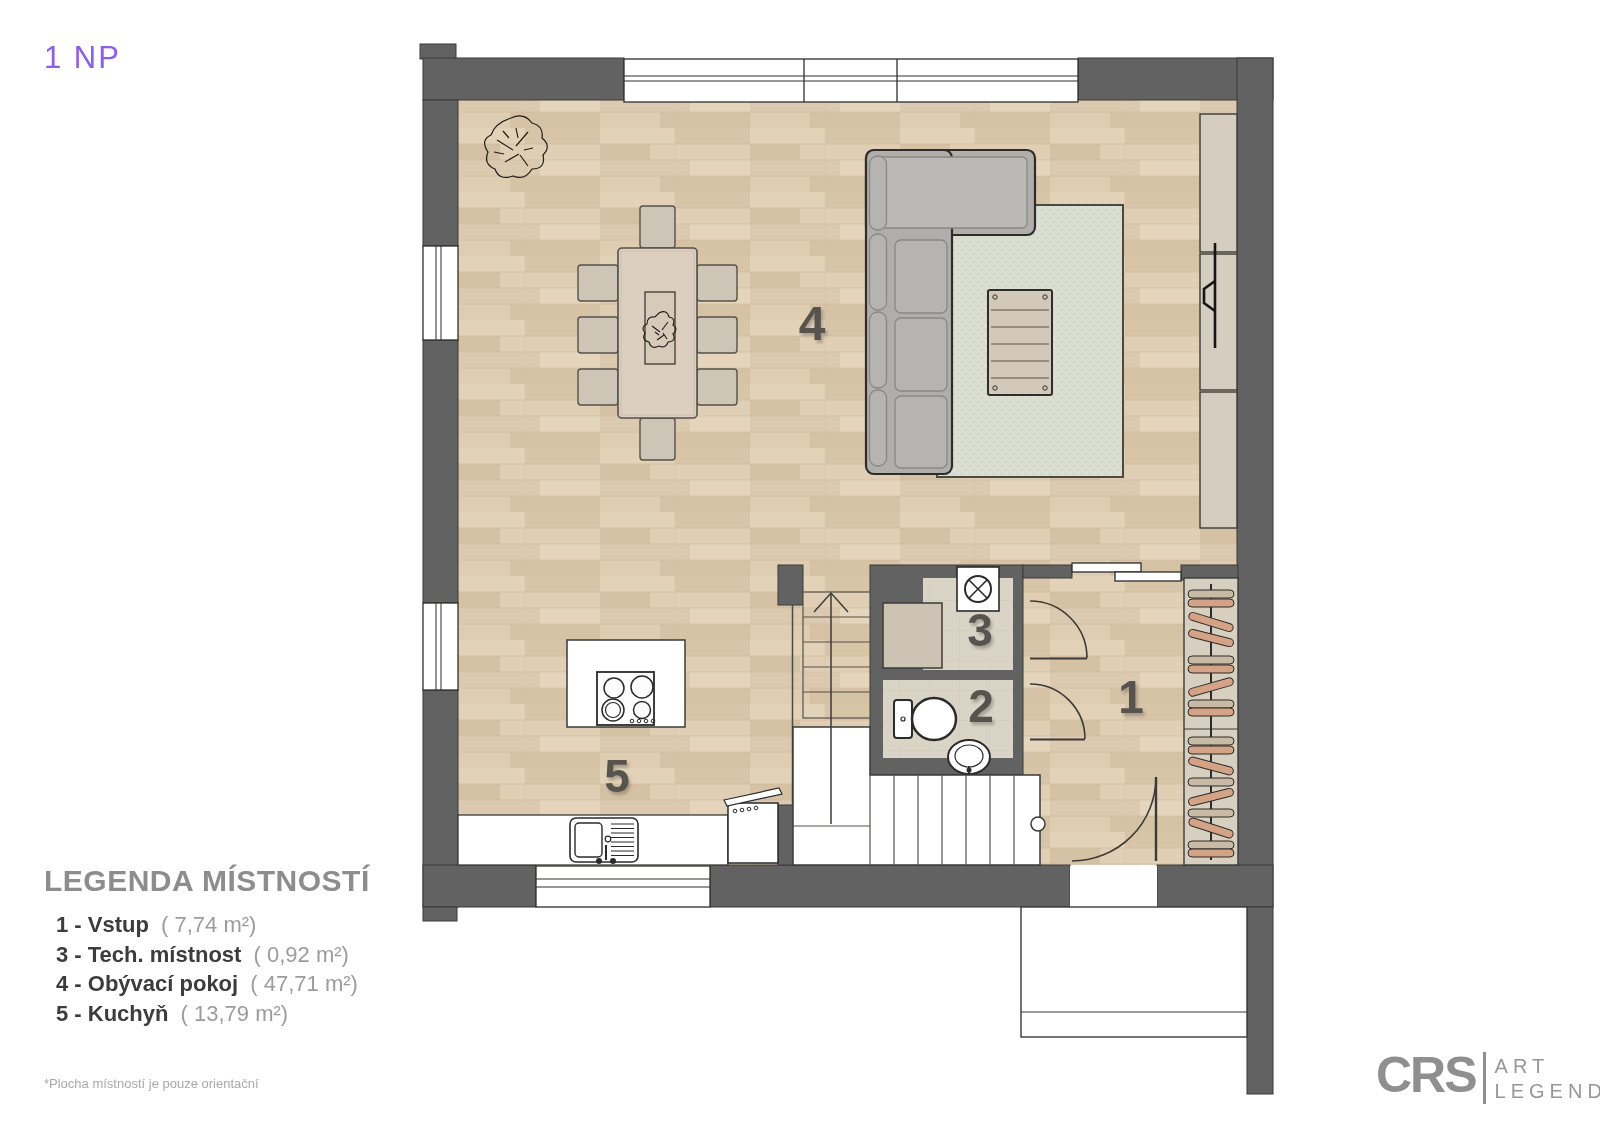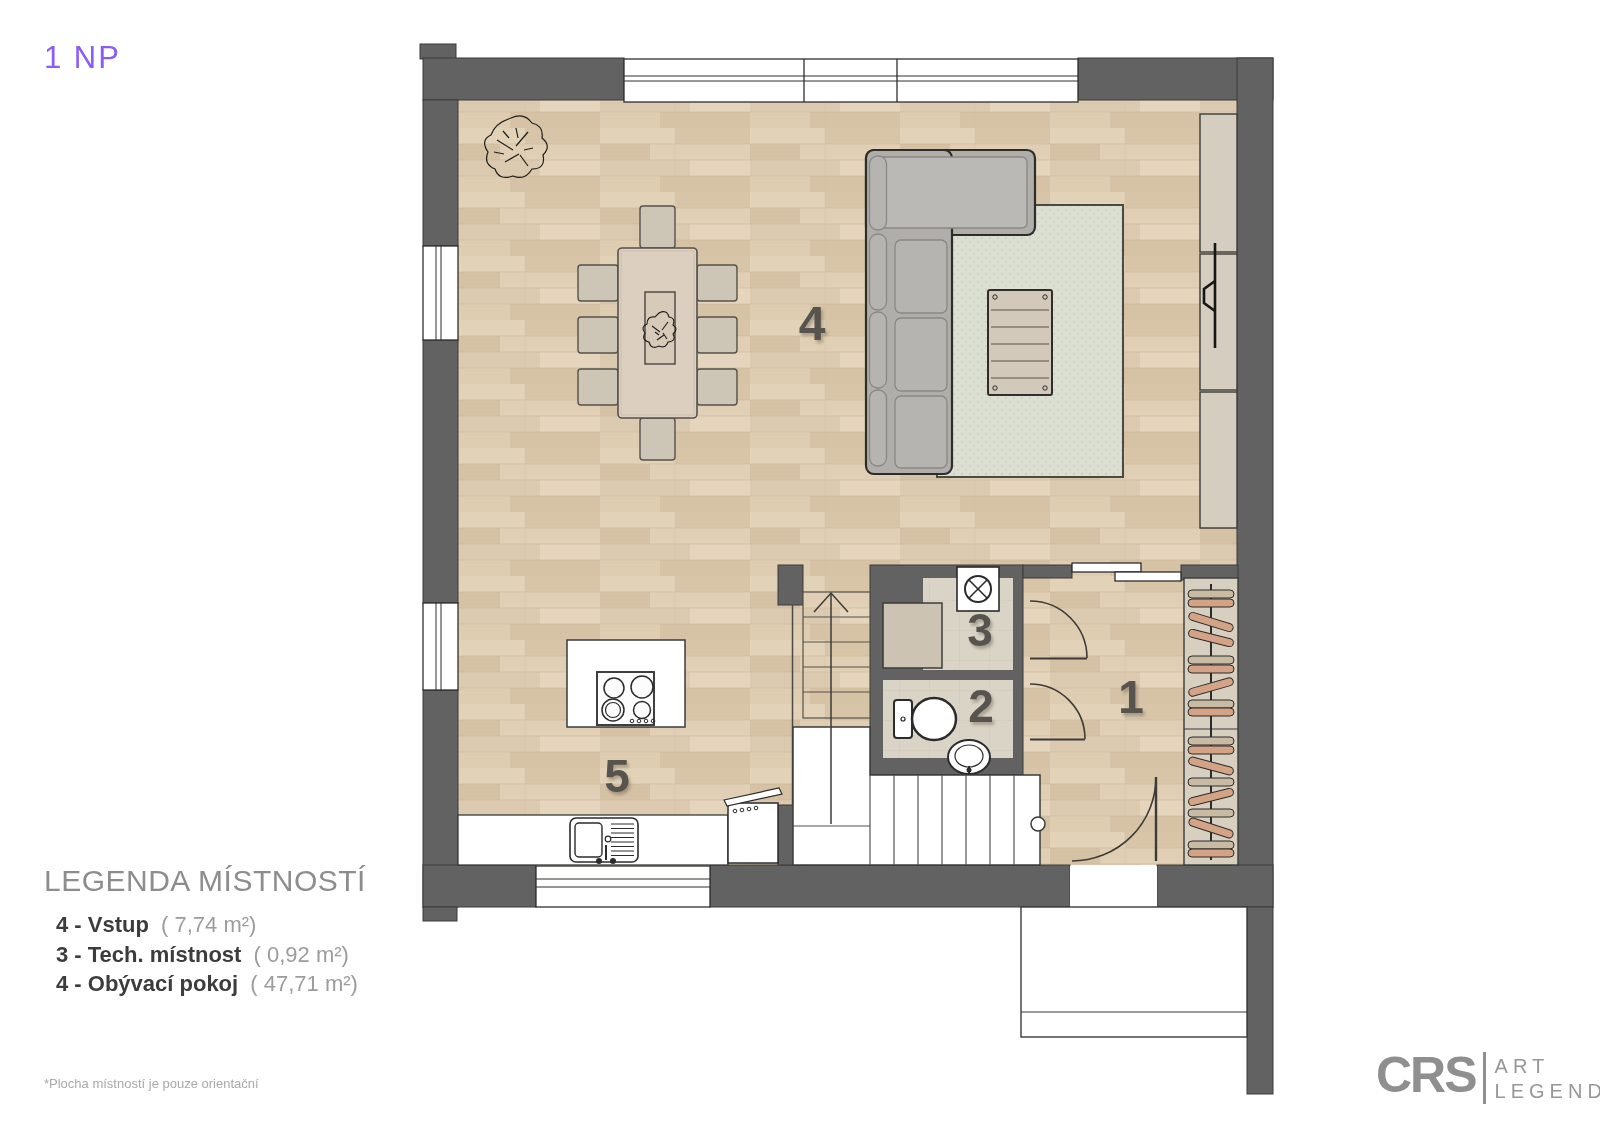--- a/index.html
+++ b/index.html
@@ -3,21 +3,21 @@
 <meta charset="utf-8">
 <style>
   html,body{margin:0;padding:0;background:#fff;}
   body{width:1600px;height:1130px;position:relative;overflow:hidden;
        font-family:"Liberation Sans","DejaVu Sans",sans-serif;}
   #stage{position:absolute;left:0;top:0;width:1600px;height:1130px;}
   .page-title{position:absolute;left:44px;top:40px;font-size:31px;color:#8b5cf6;
               letter-spacing:2px;font-weight:400;}
   
   .legend{position:absolute;left:44px;top:864px;}
-  .legend-title{font-size:30px;color:#8d8d8d;letter-spacing:.5px;font-weight:400;margin-bottom:12px;}
+  .legend-title{font-size:30px;color:#8d8d8d;letter-spacing:.5px;font-weight:700;margin-bottom:12px;}
   .legend-item{font-size:22px;line-height:29.5px;margin-left:12px;white-space:nowrap;}
   .legend-item .lbl{font-weight:bold;color:#3c3c3c;}
   .legend-item .area{color:#9c9c9c;font-weight:400;margin-left:6px;text-align:right;}
   .footnote{position:absolute;left:44px;top:1076px;font-size:13px;color:#a9a9a9;}
   
   .logo{position:absolute;left:1376px;top:1046px;display:flex;align-items:flex-end;}
   .logo .brand{font-size:50px;font-weight:800;color:#8f8f8f;letter-spacing:-2px;}
   .logo .bar{width:3px;height:52px;background:#8f8f8f;margin:0 9px 0 7px;}
   .logo .col{display:flex;flex-direction:column;justify-content:center;}
   .logo .col span{font-size:20px;letter-spacing:5px;color:#979797;line-height:25px;font-weight:400;}
@@ -373,31 +373,35 @@
     <text class="roomnum" x="617" y="792" font-size="46" text-anchor="middle">5</text>
     <text class="roomnum" x="980" y="646" font-size="46" text-anchor="middle">3</text>
     <text class="roomnum" x="981" y="722" font-size="46" text-anchor="middle">2</text>
     <text class="roomnum" x="1131" y="713" font-size="46" text-anchor="middle">1</text>
   </svg>
 
   
   <div class="legend">
     <div class="legend-title">LEGENDA MÍSTNOSTÍ</div>
     <div class="legend-item">
-      <span class="lbl">4 - Vstup</span>
+      <span class="lbl">1 - Vstup</span>
       <span class="area">( 7,74 m²)</span>
     </div>
     <div class="legend-item">
       <span class="lbl">3 - Tech. místnost</span>
       <span class="area">( 0,92 m²)</span>
     </div>
     <div class="legend-item">
       <span class="lbl">4 - Obývací pokoj</span>
       <span class="area">( 47,71 m²)</span>
     </div>
+    <div class="legend-item">
+      <span class="lbl">5 - Kuchyň</span>
+      <span class="area">( 13,79 m²)</span>
+    </div>
   </div>
   <div class="footnote">*Plocha místností je pouze orientační</div>
 
   
   <div class="logo">
     <span class="brand">CRS</span>
     <span class="bar"></span>
     <span class="col">
       <span>ART</span>
       <span>LEGENDA</span>

